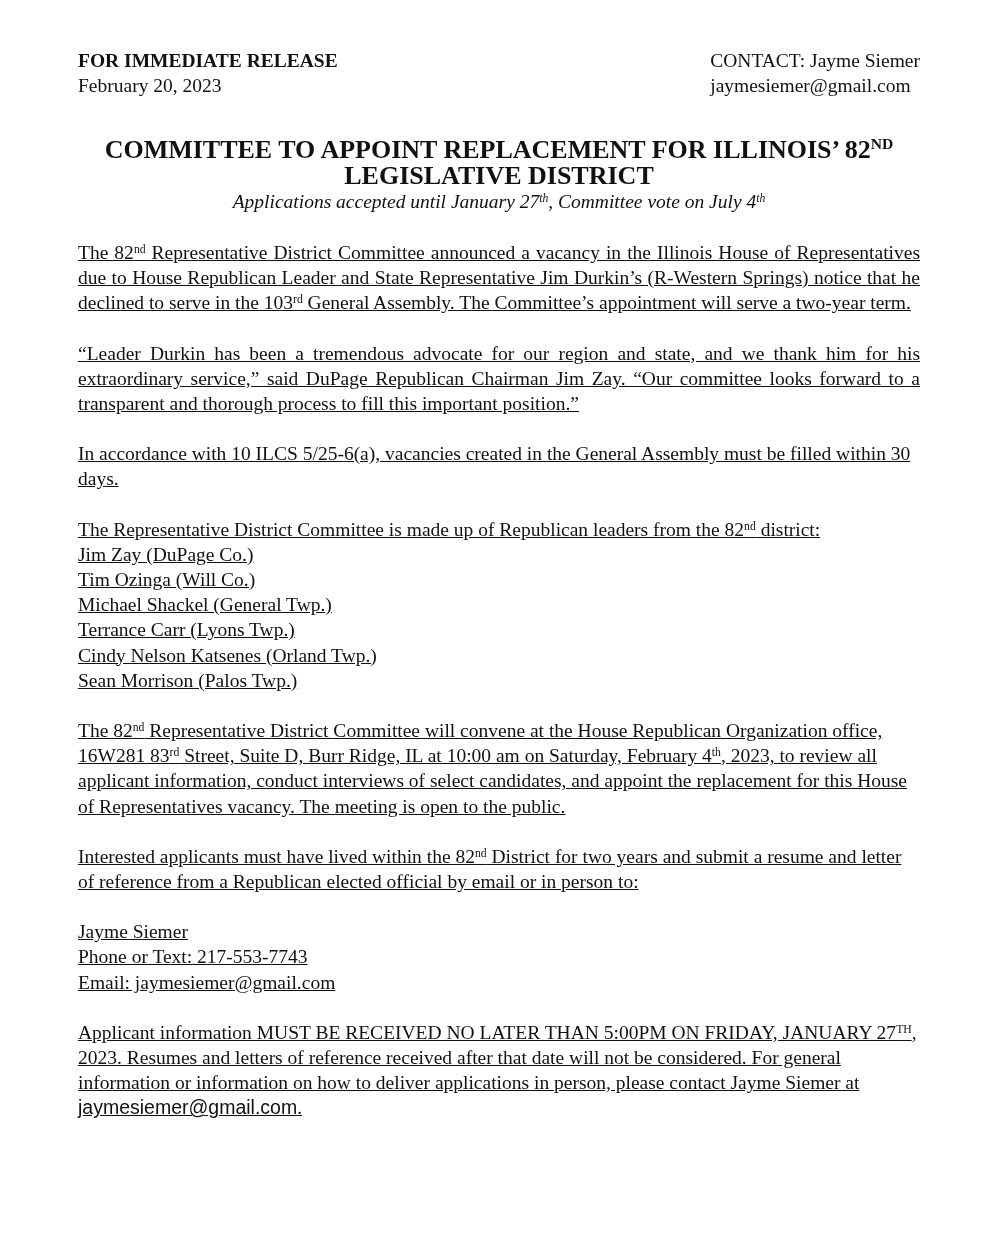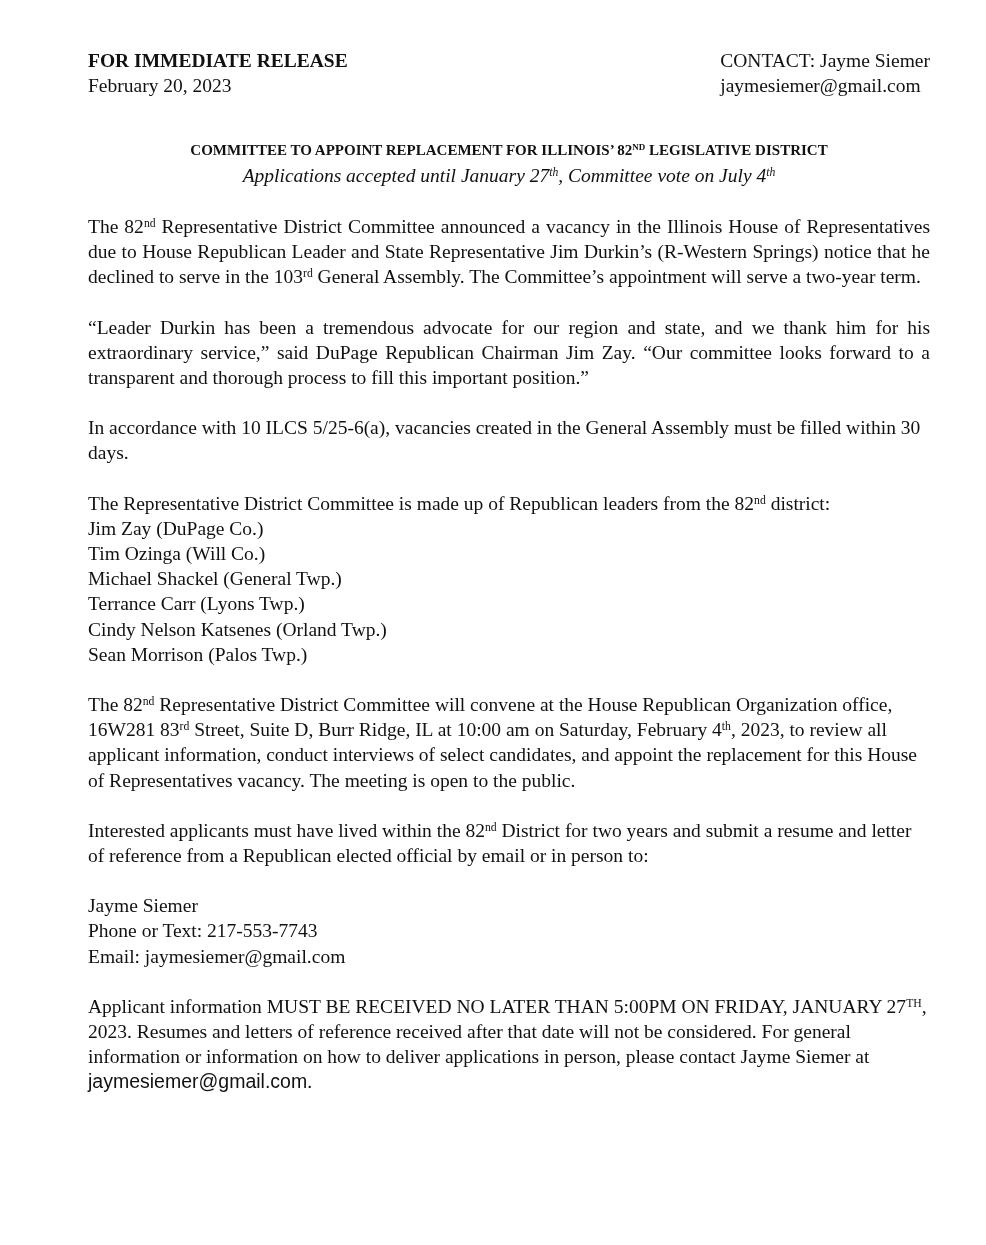--- a/index.html
+++ b/index.html
@@ -2,30 +2,30 @@
 <html><head>
 <meta charset="utf-8">
 <style>
   html, body { margin: 0; padding: 0; background: #ffffff; }
   body {
     width: 986px; height: 1245px; overflow: hidden; position: relative;
     font-family: "Liberation Serif", "DejaVu Serif", serif;
     color: #111111;
     font-size: 19.5px;
   }
-  .page { position: absolute; left: 88px; top: 48px; width: 842px; }
+  .page { position: absolute; left: 78px; top: 48px; width: 842px; }
   .hdr { display: flex; justify-content: space-between; line-height: 25px; }
   .hdr .left, .hdr .right { display: flex; flex-direction: column; }
   .hdr .right { text-align: left; }
   .bold { font-weight: bold; }
   .title { text-align: center; margin-top: 39px; line-height: 26px; }
-  .title .main { font-weight: bold; font-size: 15px; }
+  .title .main { font-weight: bold; font-size: 26px; }
   .title .sub { font-style: italic; }
   sup { font-size: 0.6em; vertical-align: 0.55em; line-height: 0; }
-  p { margin: 0; line-height: 25.2px; }
+  p { margin: 0; line-height: 25.2px; text-decoration: underline; }
   .justify { text-align: justify; }
   .para { margin-top: 25px; }
   .list-line { display: block; line-height: 25.2px; }
 </style>
 </head>
 <body>
 
 <div class="page">
 
   <div class="hdr">

